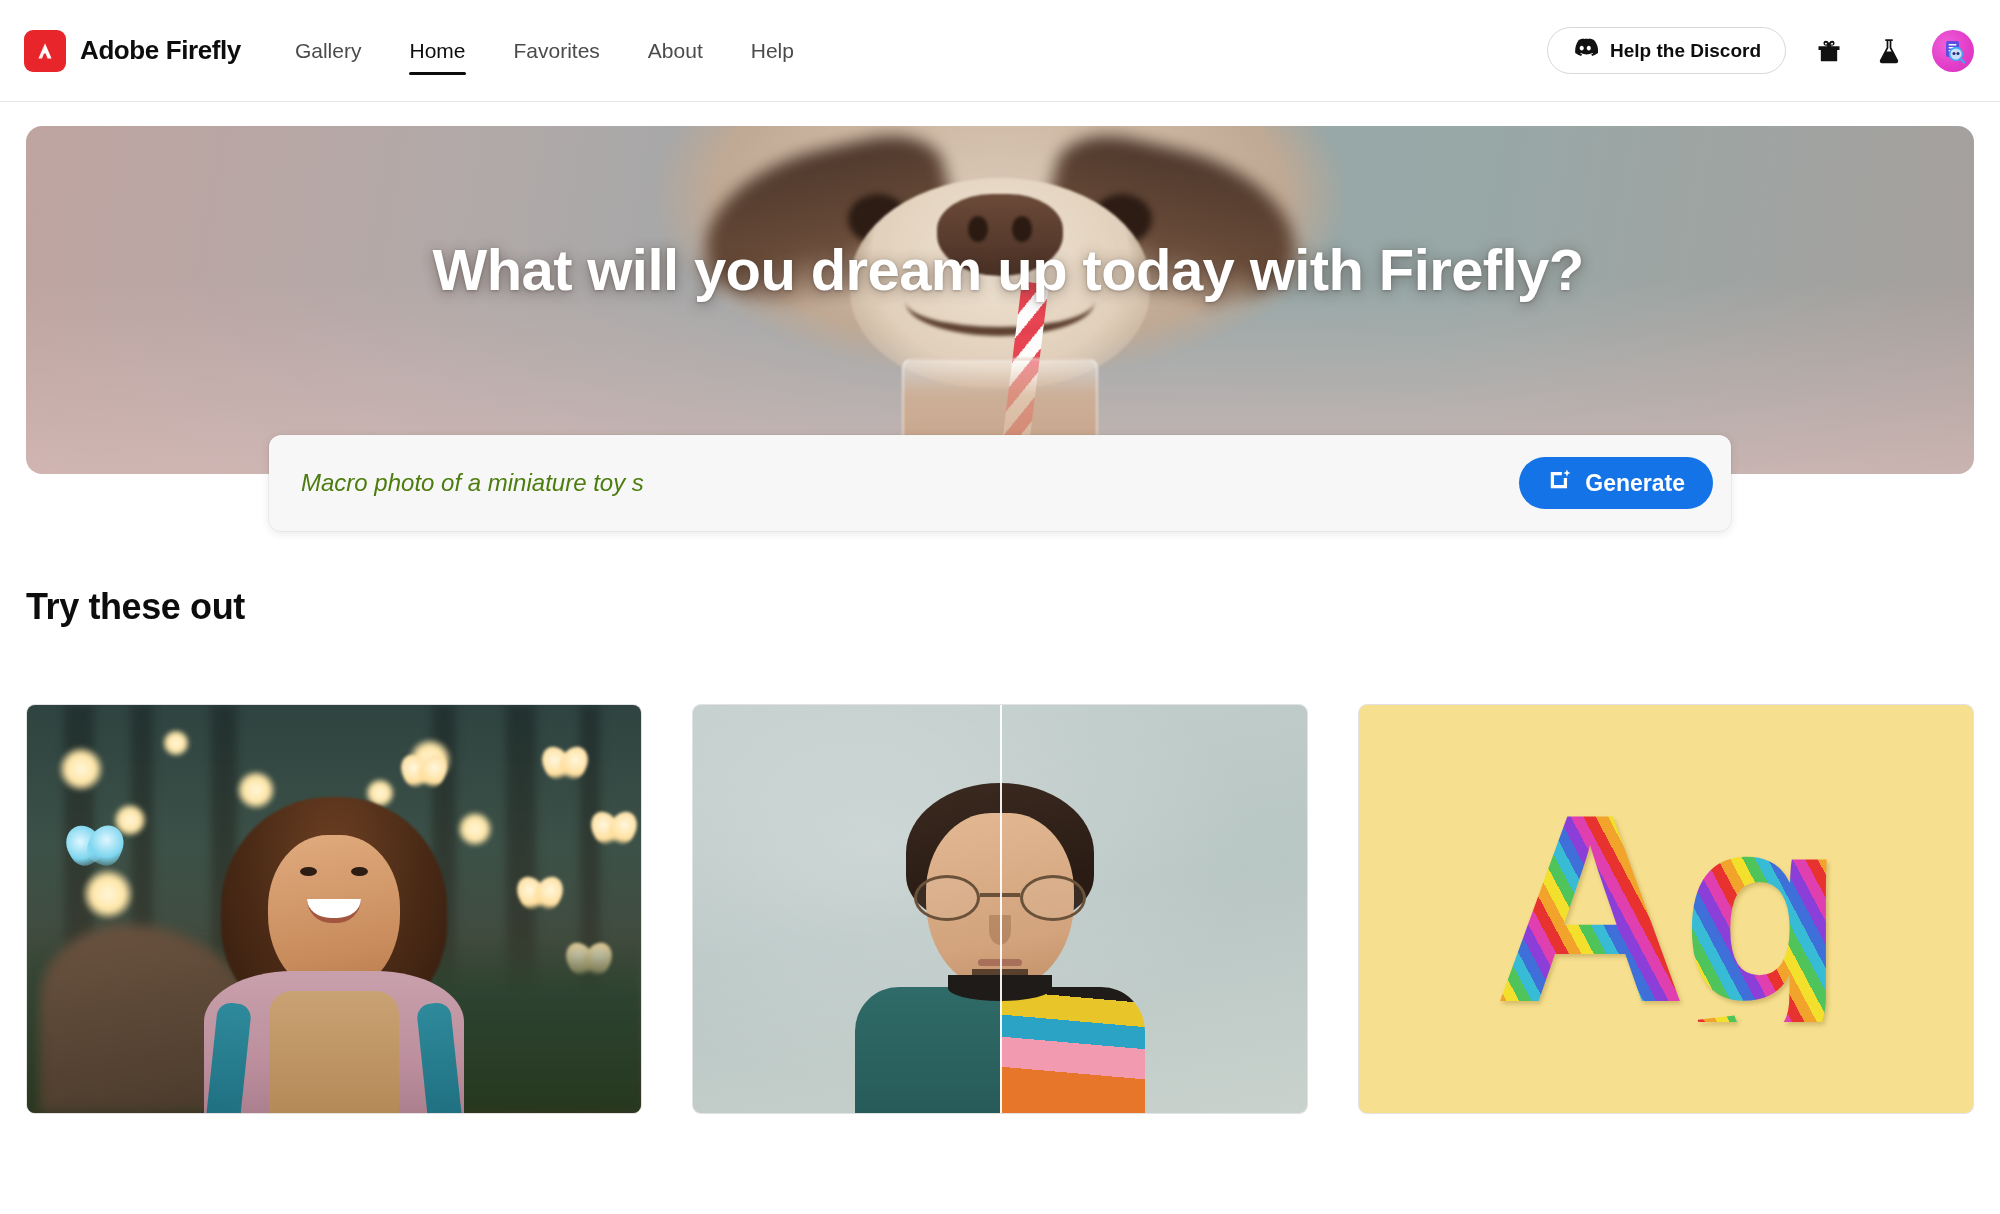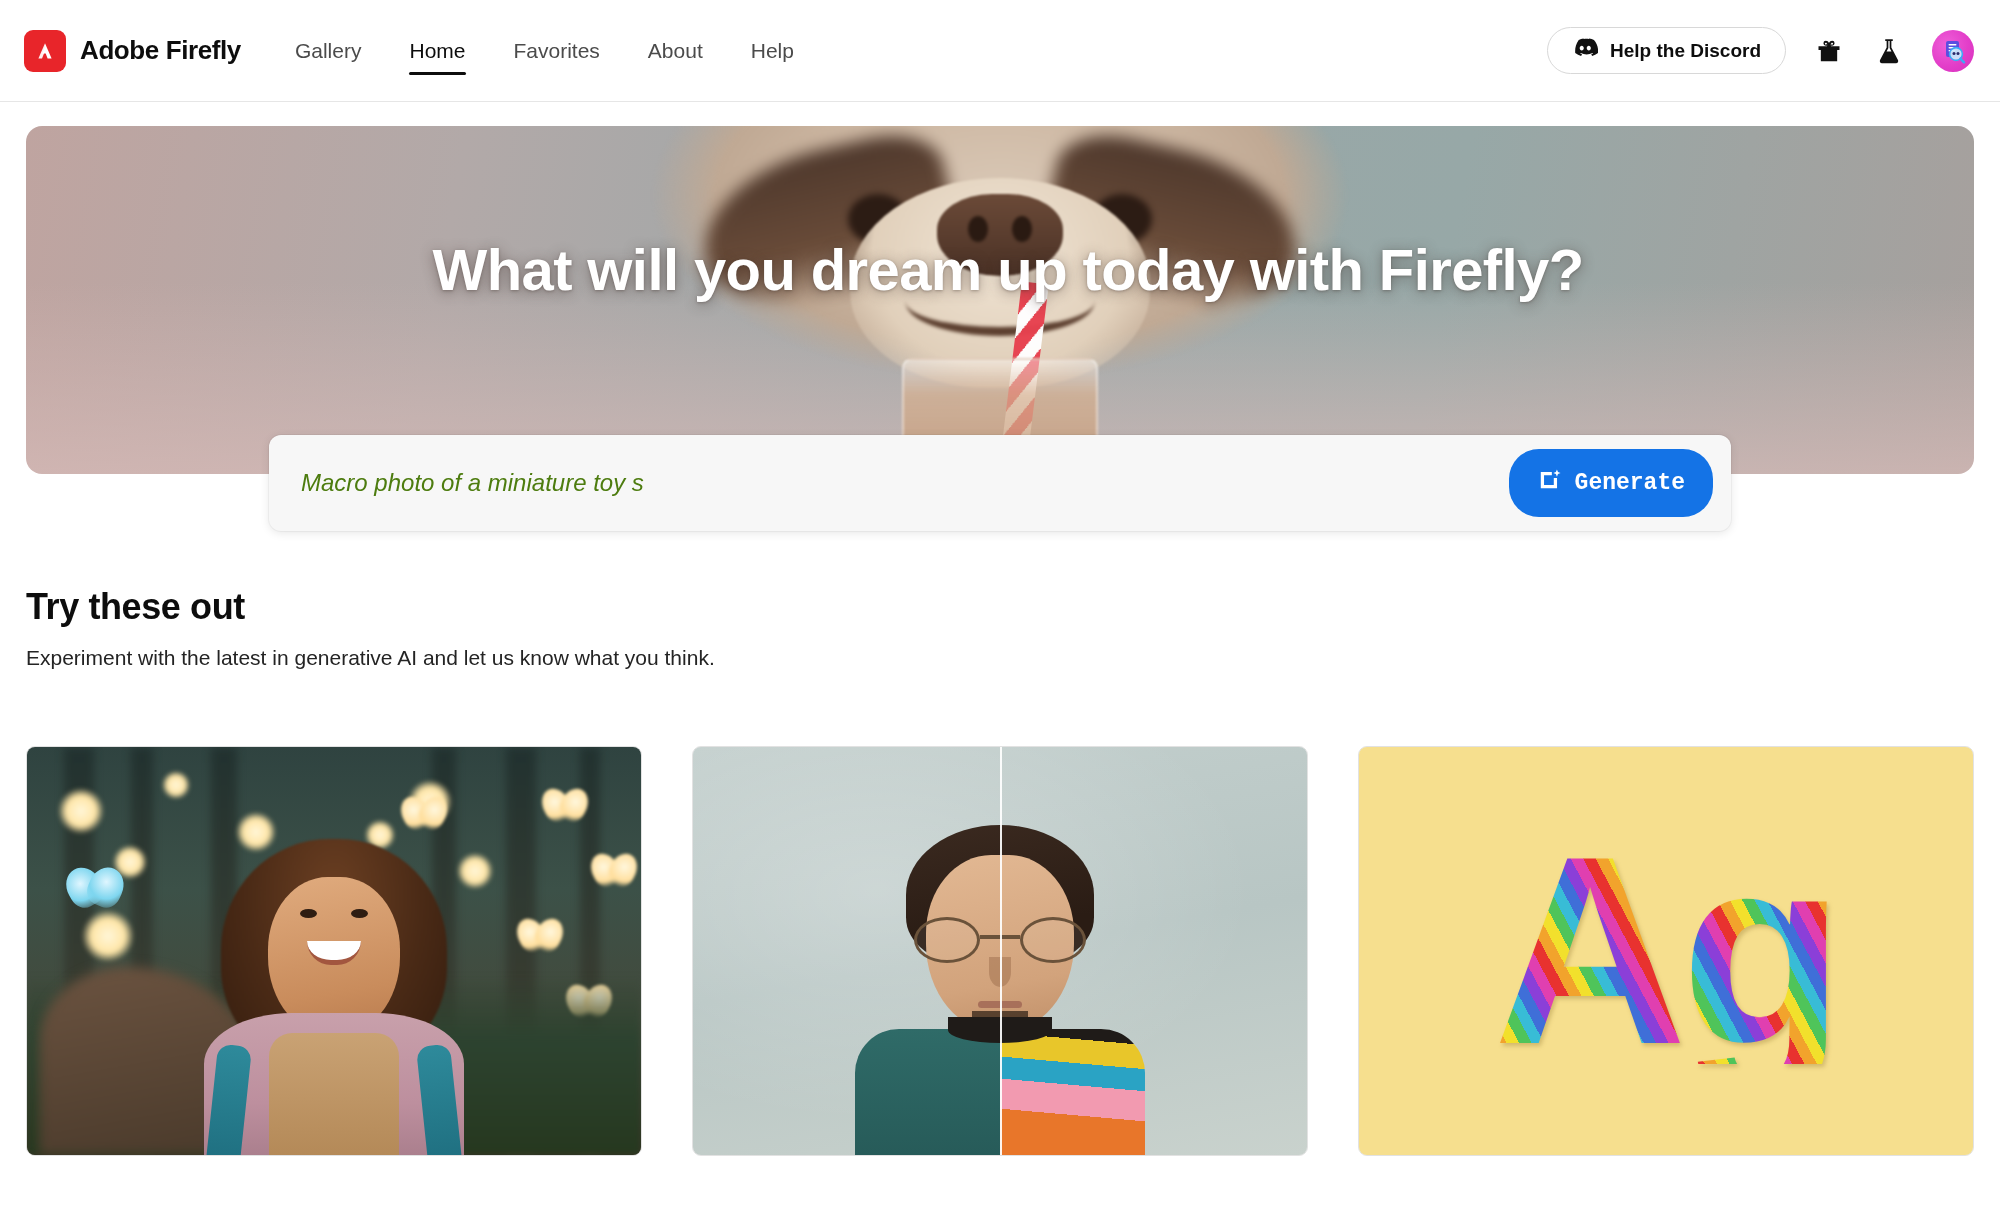--- a/index.html
+++ b/index.html
@@ -225,27 +225,27 @@
     font-family:"Liberation Sans", sans-serif;
     font-size:24px;
     font-style:italic;
     color:#4d7c0f;
   }
   .prompt-input::placeholder{color:#6e6e6e;font-style:italic;}
   .generate-btn{
     display:flex;
     align-items:center;
     gap:12px;
-    height:68px;
+    height:52px;
     padding:0 28px;
     border:none;
     border-radius:30px;
     background:#1473E6;
     color:#fff;
-    font-family:Liberation Mono, monospace;
+    font-family:Liberation Sans, sans-serif;
     font-size:23px;
     font-weight:bold;
     cursor:pointer;
     white-space:nowrap;
   }
 
   
   .section{
     margin:112px 26px 0 26px;
   }
@@ -478,21 +478,20 @@
           <path d="M18.4 2.2l.95 2.4 2.4.95-2.4.95-.95 2.4-.95-2.4-2.4-.95 2.4-.95z" fill="#fff"></path>
         </svg>
       </span>
       <span>Generate</span>
     </button>
   </div>
 </div>
 
 <div class="section">
   <div class="section-title">Try these out</div>
-  <div class="section-sub">Experiment with the latest in generative AI and let us know what you think.</div>
 </div>
 
 <div class="cards">
 
   <div class="card">
     <div class="card-img">
       <div class="forest">
         <div class="trunk" style="left:6%;"></div>
         <div class="trunk" style="left:17%;width:22px;"></div>
         <div class="trunk" style="left:30%;width:26px;"></div>

